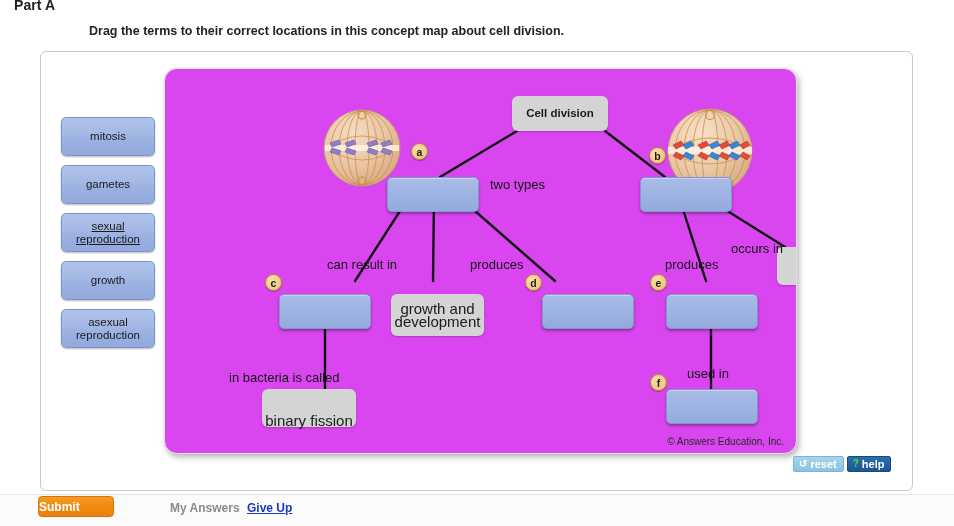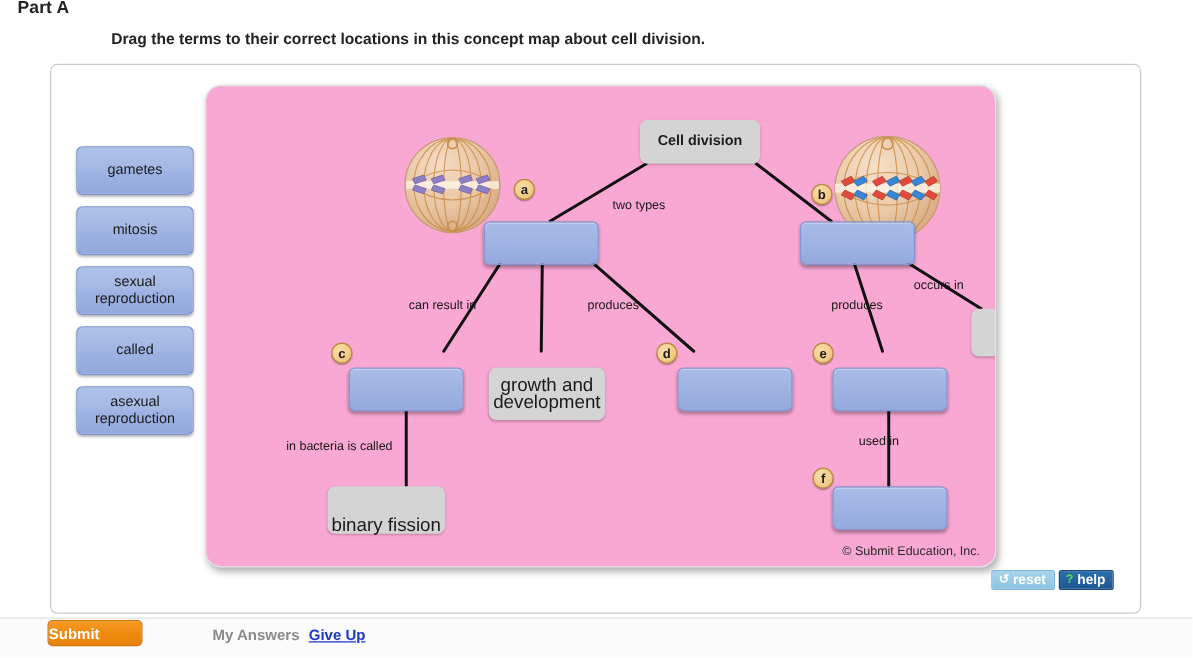--- a/index.html
+++ b/index.html
@@ -74,21 +74,21 @@
     cursor: move;
   }
 
   
   #concept-map-canvas {
     position: absolute;
     left: 123px;
     top: 16px;
     width: 633px;
     height: 386px;
-    background: #f9a8d4;
+    background: #d946ef;
     border: 1px solid #e2e2e2;
     border-radius: 13px;
     box-shadow: 2px 3px 6px rgba(0,0,0,0.30);
     box-sizing: border-box;
     overflow: hidden;
   }
   #edge-layer {
     position: absolute;
     left: 0;
     top: 0;
@@ -121,23 +121,24 @@
   .node-drop {
     background: linear-gradient(to bottom, #a9bce7 0%, #9fb3e3 50%, #94a9dd 100%);
     border: 1px solid #8097d2;
     border-radius: 5px;
     box-shadow: 0 2px 3px rgba(0,0,0,0.33), inset 0 1px 0 rgba(255,255,255,0.35);
   }
 
   
   .edge-label {
     position: absolute;
-    font-size: 10px;
+    font-size: 13px;
     color: #161616;
     white-space: nowrap;
+    margin-top: 18px;
   }
 
   
   .letter-badge {
     position: absolute;
     width: 17px;
     height: 17px;
     border-radius: 50%;
     background: radial-gradient(circle at 36% 32%, #f8dda6 0%, #f2cd8c 55%, #e3b76a 100%);
     border: 1px solid #b8893c;
@@ -248,31 +249,31 @@
 </head>
 <body>
 
 <div id="part-title">Part A</div>
 <div id="instructions">Drag the terms to their correct locations in this concept map about cell division.</div>
 
 <div id="activity-panel">
 
   <div id="term-bank">
     <div class="term-tile">
+        <span>mitosis</span>
+      </div>
+    <div class="term-tile">
         <span>gametes</span>
       </div>
     <div class="term-tile">
-        <span>mitosis</span>
-      </div>
-    <div class="term-tile">
-        <span style="white-space: pre-line;">sexual
+        <span style="white-space: pre-line; text-decoration: underline;">sexual
 reproduction</span>
       </div>
     <div class="term-tile">
-        <span>called</span>
+        <span>growth</span>
       </div>
     <div class="term-tile">
         <span style="white-space: pre-line;">asexual
 reproduction</span>
       </div>
   </div>
 
   <div id="concept-map-canvas">
 
     <svg id="edge-layer" viewBox="0 0 727 386">
@@ -435,21 +436,21 @@
     <div class="edge-label" style="left:566px; top:154px;">
       <span>occurs in</span>
     </div>
     <div class="edge-label" style="left:64px; top:283px;">
       <span>in bacteria is called</span>
     </div>
     <div class="edge-label" style="left:522px; top:279px;">
       <span>used in</span>
     </div>
 
-    <div id="copyright">© Submit Education, Inc.</div>
+    <div id="copyright">© Answers Education, Inc.</div>
   </div>
 
   <div id="tool-buttons">
     <div class="tool-btn" id="reset-button">
       <span class="tool-ico" id="reset-icon">↺</span>
       <span>reset</span>
     </div>
     <div class="tool-btn" id="help-button">
       <span class="tool-ico" id="help-icon">?</span>
       <span>help</span>

